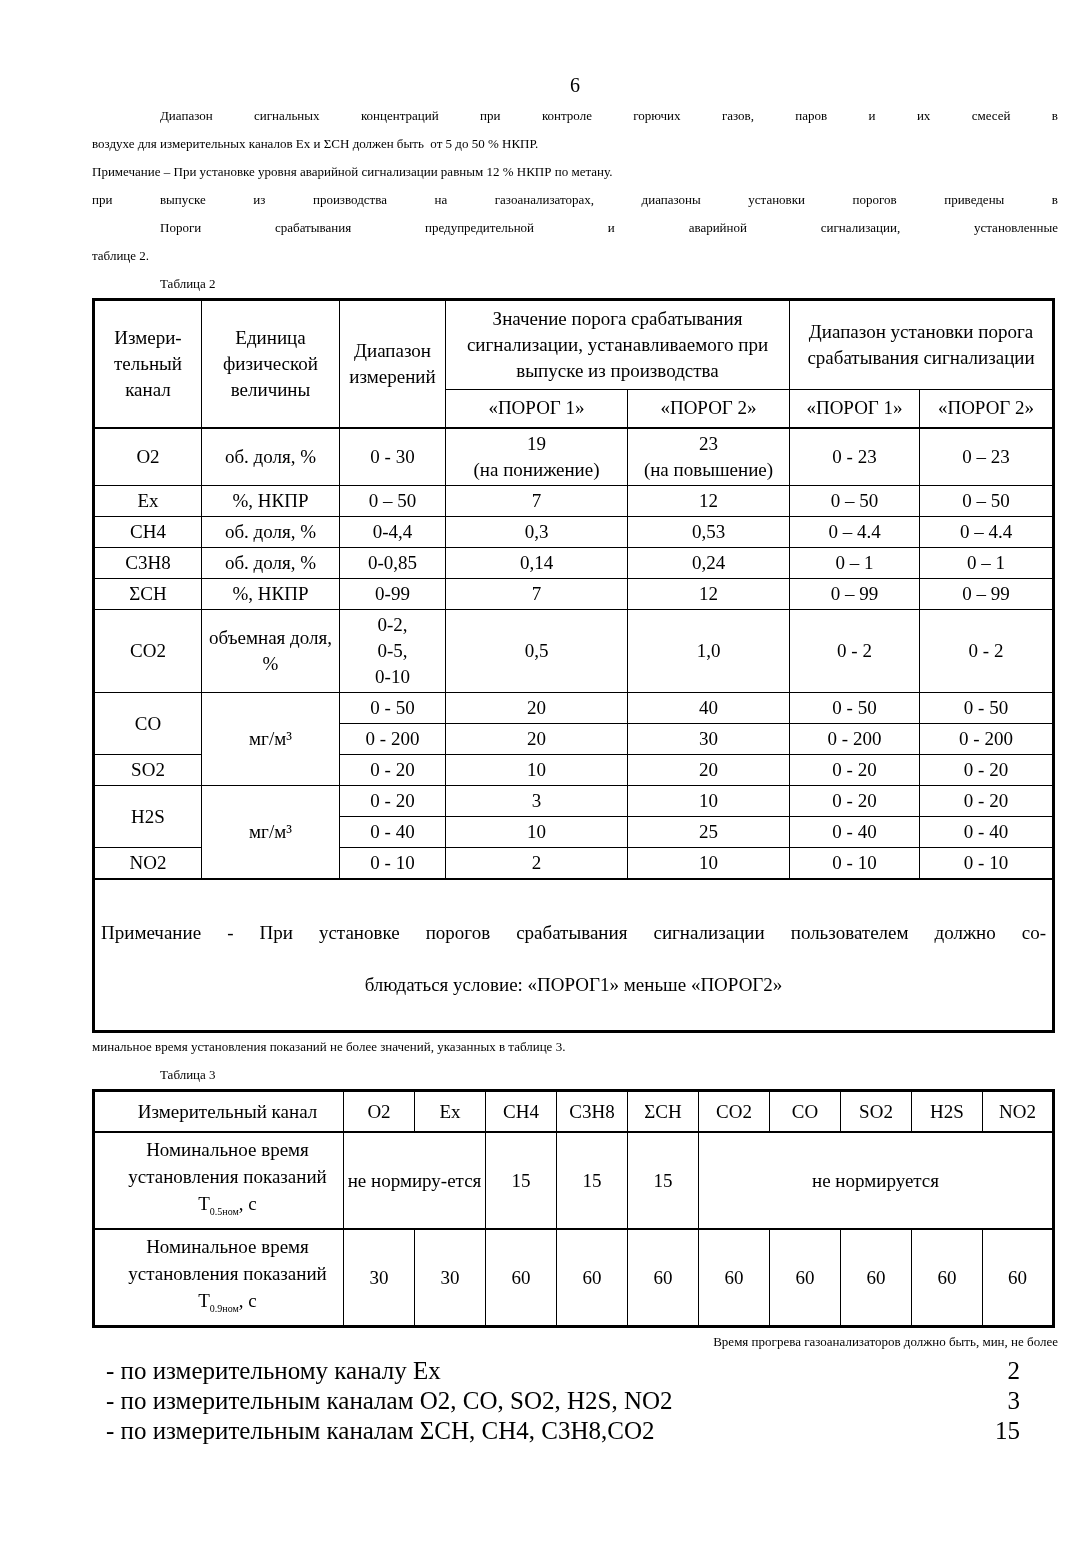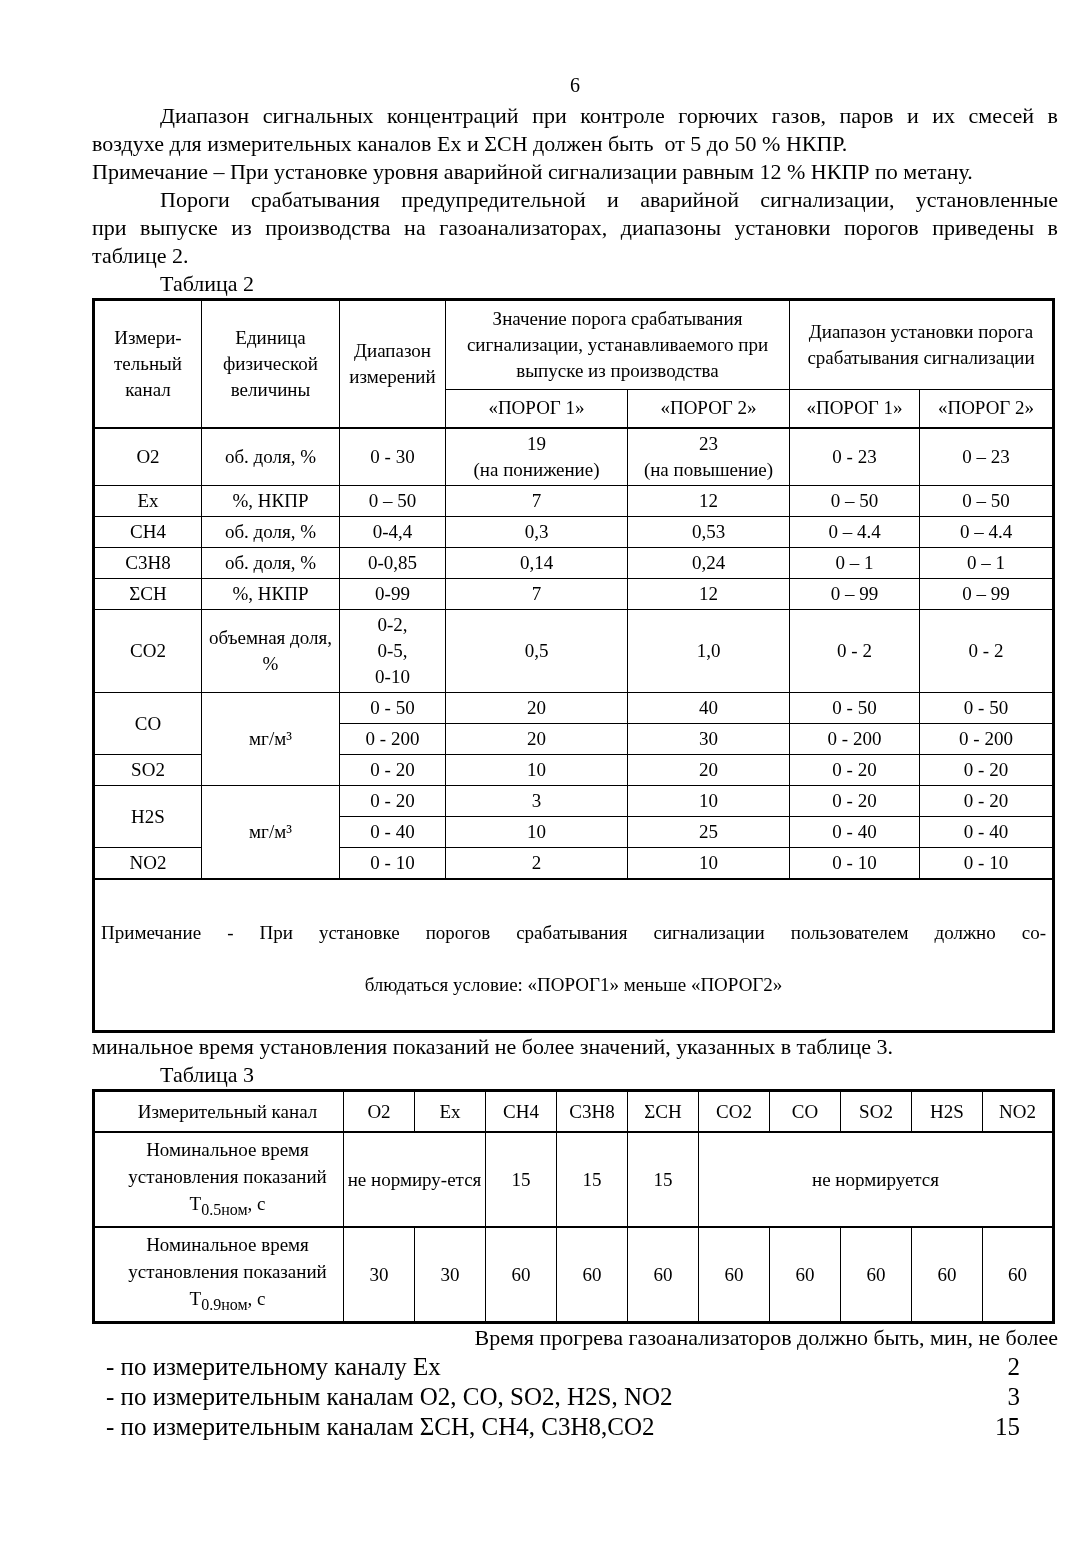--- a/index.html
+++ b/index.html
@@ -4,21 +4,21 @@
 <style>
   html,body { margin:0; padding:0; background:#ffffff; }
   body {
     width:1086px; height:1560px; overflow:hidden;
     font-family:"Liberation Serif", "DejaVu Serif", serif;
     color:#000;
   }
   .page { padding:72px 28px 0 92px; }
   .pagenum { text-align:center; font-size:20px; line-height:26px; margin-bottom:4px; }
 
-  p.line { margin:0; font-size:22px; line-height:28px; white-space:pre-wrap; }
+  p.line { margin:0; font-size:13px; line-height:28px; white-space:pre-wrap; }
   .indent { text-indent:68px; }
   .just { text-align:justify; text-align-last:justify; }
   .tbltitle { padding-left:68px; }
   .mt { margin-top:26px; }
   .mt2 { margin-top:22px;text-align:right; }
 
   table { border-collapse:collapse; table-layout:fixed; width:960px; background:#fff; }
   #table2, #table3 { border:3px solid #000; }
   #table2 th, #table2 td {
     border:1.5px solid #000; font-weight:normal; text-align:center; vertical-align:middle;
@@ -32,39 +32,39 @@
   #table2 tfoot .note-l2 { text-align:center; }
 
   #table3 th, #table3 td {
     border-left:1.5px solid #000; border-right:1.5px solid #000;
     border-top:2.5px solid #000; border-bottom:2.5px solid #000;
     font-weight:normal; text-align:center; vertical-align:middle;
     font-size:19px; line-height:27px; padding:3px 2px; overflow:hidden;
   }
   #table3 .t3label { padding-left:28px; padding-right:11px; }
   #table3 thead th { padding-top:6px; padding-bottom:6px; }
-  sub { font-size:16px; }
+  sub { font-size:10px; }
 
   .warmup-item {
     display:flex; justify-content:space-between;
     font-size:25px; line-height:30px; padding-left:14px; padding-right:38px;
   }
 </style>
 </head>
 <body>
 
 <div class="page">
 
   <div class="pagenum">6</div>
 
   <p class="line indent just">Диапазон сигнальных концентраций при контроле горючих газов, паров и их смесей в</p>
   <p class="line">воздухе для измерительных каналов Ex и ΣCH должен быть  от 5 до 50 % НКПР.</p>
   <p class="line">Примечание – При установке уровня аварийной сигнализации равным 12 % НКПР по метану.</p>
+  <p class="line just">при выпуске из производства на газоанализаторах, диапазоны установки порогов приведены в</p>
   <p class="line indent just">Пороги срабатывания предупредительной и аварийной сигнализации, установленные</p>
-  <p class="line just">при выпуске из производства на газоанализаторах, диапазоны установки порогов приведены в</p>
   <p class="line">таблице 2.</p>
 
   <p class="line tbltitle">Таблица 2</p>
 
   <table id="table2">
     <colgroup>
       <col style="width:108px">
         <col style="width:138px">
         <col style="width:106px">
       <col style="width:182px">

